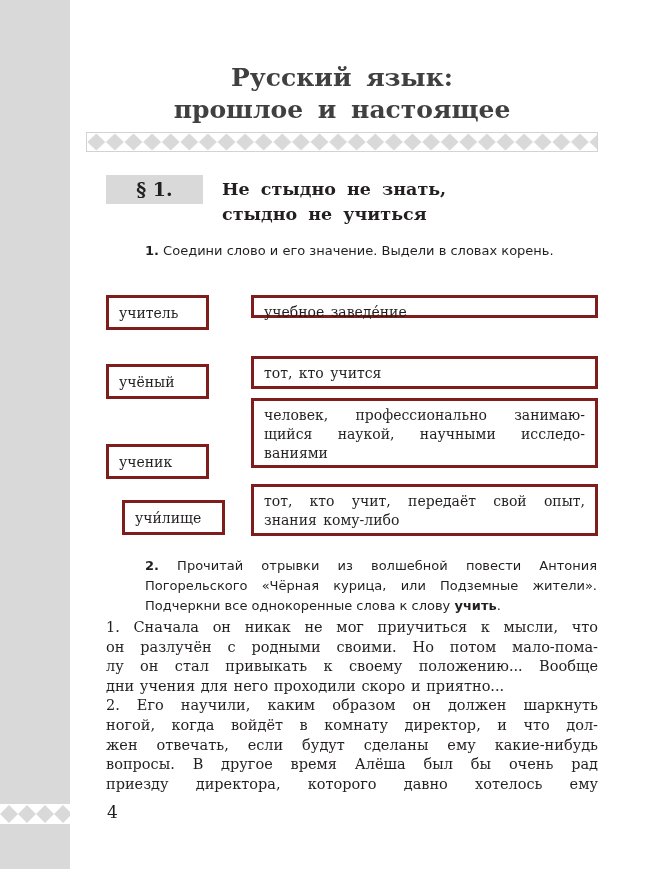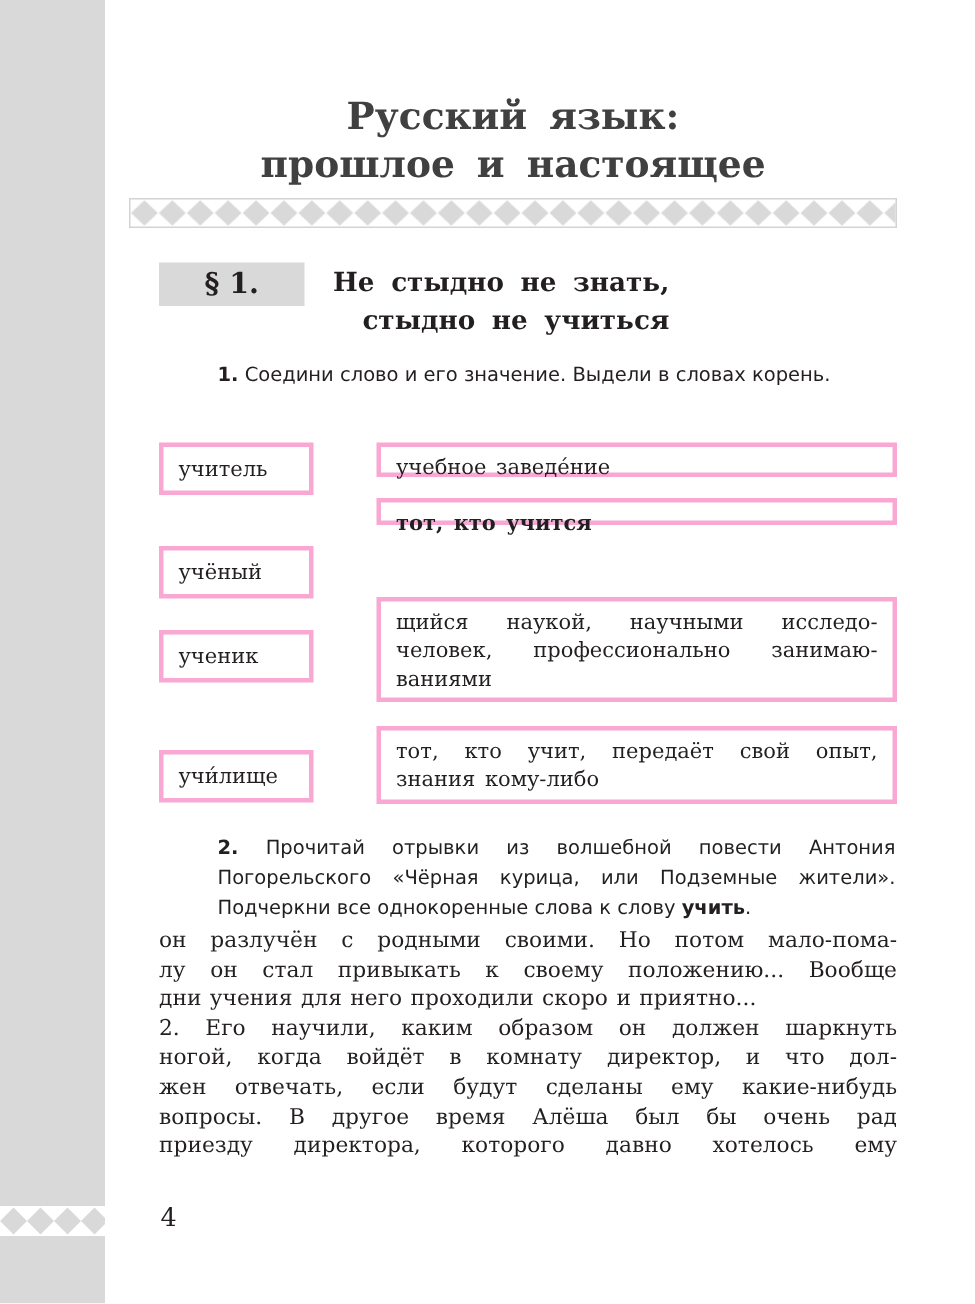--- a/index.html
+++ b/index.html
@@ -11,25 +11,25 @@
   .title { position:absolute; left:86px; width:512px; top:62px; text-align:center;
            font-family:"DejaVu Serif", serif; font-weight:bold; font-size:25px; line-height:32px;
            word-spacing:6px; color:#404040; }
   .band { position:absolute; left:86px; top:132px; width:512px; height:20px; border:1px solid #d3d3d3;
           box-sizing:border-box; background:#fff; overflow:hidden; }
   .band svg { display:block; }
   .badge { position:absolute; left:106px; top:175px; width:97px; height:29px; background:#d9d9d9;
            font-family:"DejaVu Serif", serif; font-weight:bold; font-size:19px; line-height:29px;
            text-align:center; }
   .section-title { position:absolute; left:222px; top:177px; font-family:"DejaVu Serif", serif; font-weight:bold;
-           font-size:17.5px; line-height:25px; word-spacing:5px;text-align:right; }
+           font-size:17.5px; line-height:25px; word-spacing:5px; }
   .task { position:absolute; left:145px; width:452px; font-family:"DejaVu Sans", sans-serif; font-size:13px;
           line-height:20px; text-align:justify; text-align-last:left; }
   .task b { font-weight:bold; }
-  .box { position:absolute; border:3px solid #f9a8d4; box-sizing:border-box; background:#fff;
+  .box { position:absolute; border:3px solid #7f1d1d; box-sizing:border-box; background:#fff;
          font-family:"DejaVu Serif", serif; font-size:14px; line-height:19px; color:#231f20; }
   .word { left:106px; width:103px; height:35px; padding:6px 0 0 10px; }
   .meaning { left:251px; width:347px; padding:5px 10px 0 10px; text-align:justify; text-align-last:left; word-spacing:2px; }
   .reading { position:absolute; left:106px; width:492px; top:618px; font-family:"DejaVu Serif", serif;
              font-size:14.5px; line-height:19.6px; text-align:justify; text-align-last:justify; }
   .page-num { position:absolute; left:107px; top:802px; font-family:"DejaVu Serif", serif; font-size:17px; }
 </style>
 </head>
 <body>
 
@@ -64,44 +64,45 @@
   <div>Не стыдно не знать,</div>
   <div>стыдно не учиться</div>
 </div>
 
 <div class="task" style="top:241px;">
   <b>1.</b><span> Соедини слово и его значение. Выдели в словах корень.</span>
 </div>
 
 <div class="box word" style="top:295px;"><span>учитель</span></div>
 <div class="box word" style="top:364px;"><span>учёный</span></div>
-<div class="box word" style="top:420px;"><span>ученик</span></div>
-<div class="box word" style="top:500px;"><span>учи́лище</span></div>
+<div class="box word" style="top:444px;"><span>ученик</span></div>
+<div class="box word" style="top:500px;margin-left:16px;"><span>учи́лище</span></div>
 
 <div class="box meaning" style="top:295px;height:23px;">
   <div>учебное заведе́ние</div>
 </div>
-<div class="box meaning" style="top:332px;height:18px;font-weight:bold;">
+<div class="box meaning" style="top:356px;height:33px;">
   <div>тот, кто учится</div>
 </div>
 <div class="box meaning" style="top:398px;height:70px;">
+  <div class="jl">человек, профессионально занимаю-</div>
   <div class="jl">щийся наукой, научными исследо-</div>
-  <div class="jl">человек, профессионально занимаю-</div>
   <div>ваниями</div>
 </div>
 <div class="box meaning" style="top:484px;height:52px;">
   <div class="jl">тот, кто учит, передаёт свой опыт,</div>
   <div>знания кому-либо</div>
 </div>
 
 <div class="task" style="top:556px;">
   <b>2.</b><span> Прочитай отрывки из волшебной повести Антония Погорельского «Чёрная курица, или Подземные жители». Подчеркни все однокоренные слова к слову </span><b>учить</b><span>.</span>
 </div>
 
 <div class="reading">
+  <div class="rl">1. Сначала он никак не мог приучиться к мысли, что</div>
   <div class="rl">он разлучён с родными своими. Но потом мало-пома-</div>
   <div class="rl">лу он стал привыкать к своему положению... Вообще</div>
   <div class="rl last">дни учения для него проходили скоро и приятно...</div>
   <div class="rl">2. Его научили, каким образом он должен шаркнуть</div>
   <div class="rl">ногой, когда войдёт в комнату директор, и что дол-</div>
   <div class="rl">жен отвечать, если будут сделаны ему какие-нибудь</div>
   <div class="rl">вопросы. В другое время Алёша был бы очень рад</div>
   <div class="rl">приезду директора, которого давно хотелось ему</div>
 </div>
 

